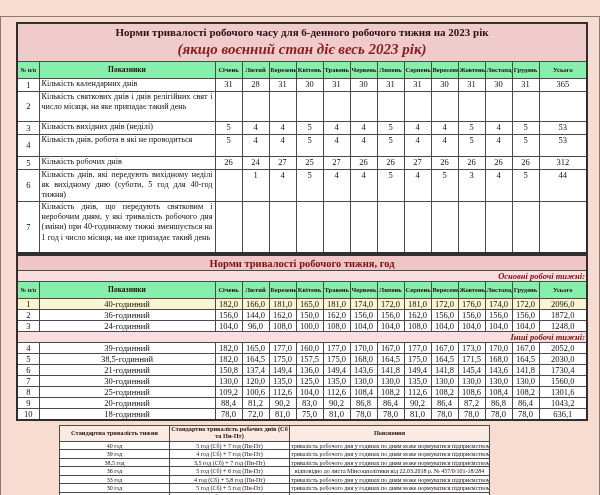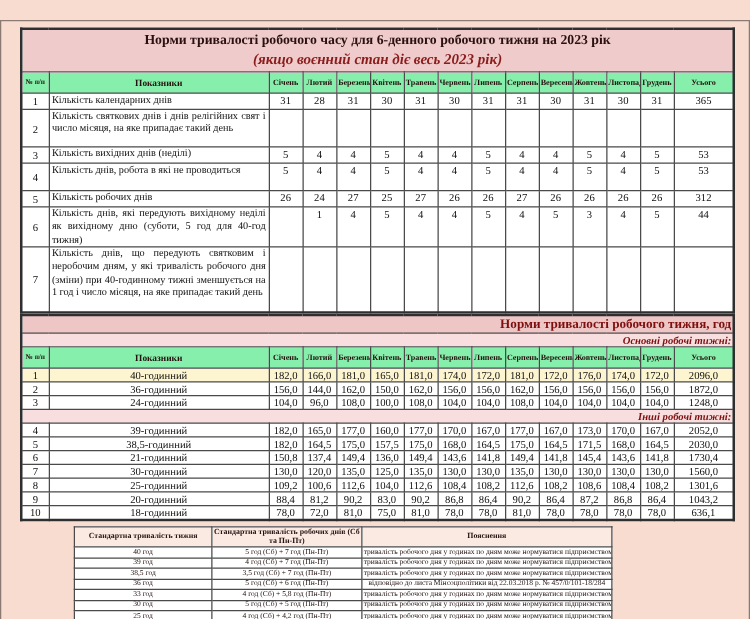--- a/index.html
+++ b/index.html
@@ -4,37 +4,37 @@
 <style>
   *{box-sizing:border-box;}
   html,body{margin:0;padding:0;}
   body{width:600px;height:495px;background:#f8dcd0;font-family:"Liberation Serif",serif;color:#111;}
   #frame{position:absolute;top:16px;left:0;width:600px;height:495px;border:1px solid #8a7a72;padding:5px 15px;overflow:hidden;background:#f8dcd0;}
   table{border-collapse:collapse;table-layout:fixed;width:570px;background:#fff;}
   td{border:1px solid #4a4a4a;padding:0 1px;vertical-align:middle;overflow:hidden;}
   #table1,#table2{border:2px solid #2f2f2f;}
   .title-cell{background:#f0cbcb;padding:2px 0 3px;border:1px solid #4a4a4a;}
   .tt{font-weight:bold;font-size:11px;line-height:1.25;text-align:center;color:#2a1010;}
-  .ts{font-weight:bold;font-style:italic;font-size:12px;line-height:1.2;text-align:center;color:#8a1c1c;}
+  .ts{font-weight:bold;font-style:italic;font-size:15px;line-height:1.2;text-align:center;color:#8a1c1c;}
   .mh td{background:#86efac;font-weight:bold;font-size:6.5px;text-align:center;height:17px;color:#24100e;white-space:nowrap;}
   .mh td.hi{font-size:7.5px;}
   .mh td.hn{font-size:5.8px;white-space:normal;line-height:1.05;}
   .cn{text-align:center;font-size:8.5px;}
   .cl{font-size:8.2px;line-height:1.25;text-align:justify;padding:0 2px;vertical-align:top;}
   .cc{text-align:center;vertical-align:middle;font-size:8.5px;}
   .cv{text-align:center;font-size:8.5px;vertical-align:top;}
   .ct{text-align:center;font-weight:normal;font-size:8.5px;vertical-align:top;}
   #b1 tr:nth-child(1) td{height:13px;}
   #b1 tr:nth-child(2) td{height:30px;}
   #b1 tr:nth-child(3) td{height:13px;}
   #b1 tr:nth-child(4) td{height:22px;}
   #b1 tr:nth-child(5) td{height:13px;}
   #b1 tr:nth-child(6) td{height:32px;}
   #b1 tr:nth-child(7) td{height:52px;}
-  .band td{background:#eec6c6;color:#7d0f0f;font-weight:bold;font-size:10.5px;text-align:right;height:15px;}
+  .band td{background:#eec6c6;color:#7d0f0f;font-weight:bold;font-size:10.5px;text-align:center;height:15px;}
   .gband td{background:#f8dede;color:#7d0f0f;font-weight:bold;font-style:italic;font-size:8.5px;text-align:right;height:11px;}
   #b2a td,#b2b td{height:10.5px;}
   #table2 .cv,#table2 .ct{vertical-align:middle;}
   tr.hl td{background:#fdf4d0;}
   #notes{margin-top:4px;}
   #ntitle{font-weight:bold;font-size:8px;margin:1px 0 2px -8px;color:#1c0d0d;}
   #ntable{margin-left:43px;width:430px;border:1px solid #2f2f2f;}
   #ntable td{font-size:6px;text-align:center;height:8.5px;white-space:nowrap;padding:0 1px;color:#221010;}
   #ntable .nh td{font-weight:bold;font-size:6.3px;white-space:normal;line-height:1.1;height:16px;background:#fbeae2;}
   .w1{width:22px;}.w2{width:176px;}.wm{width:27px;}.wt{width:48px;}

